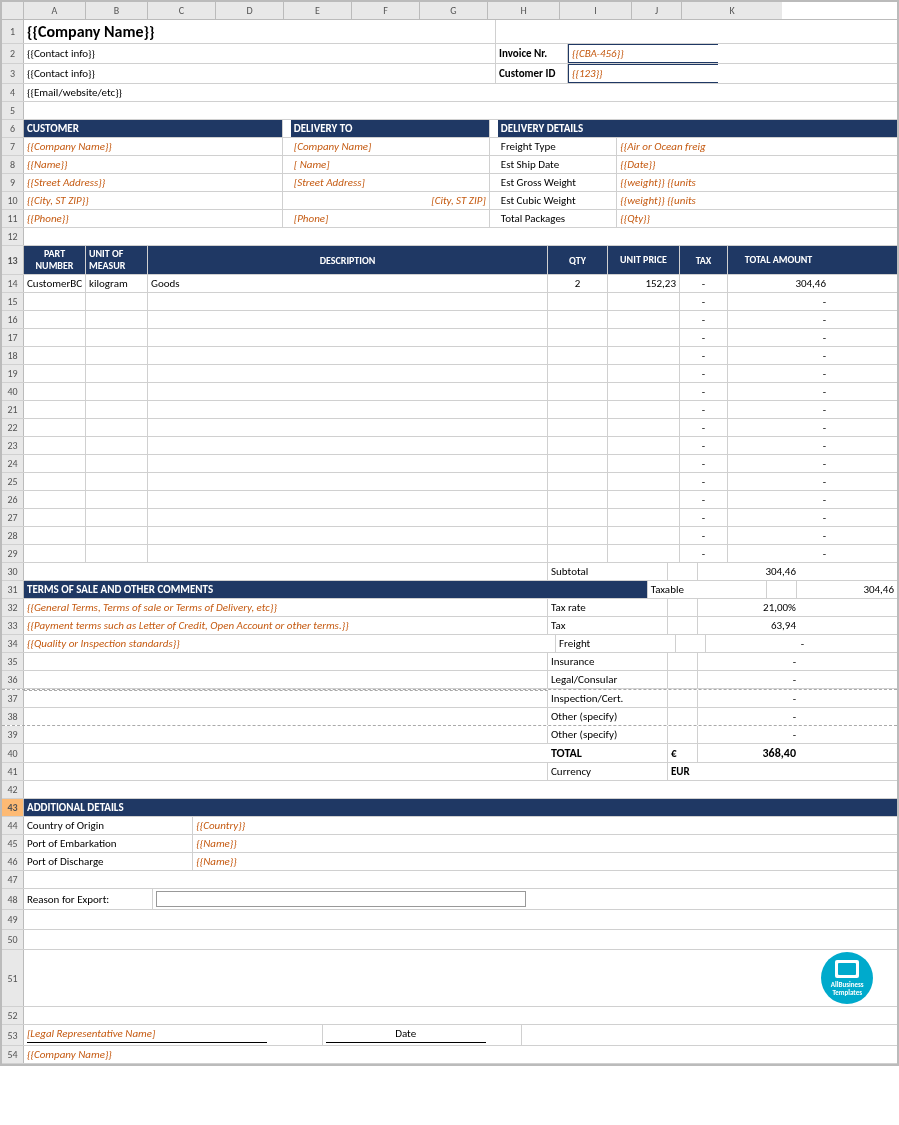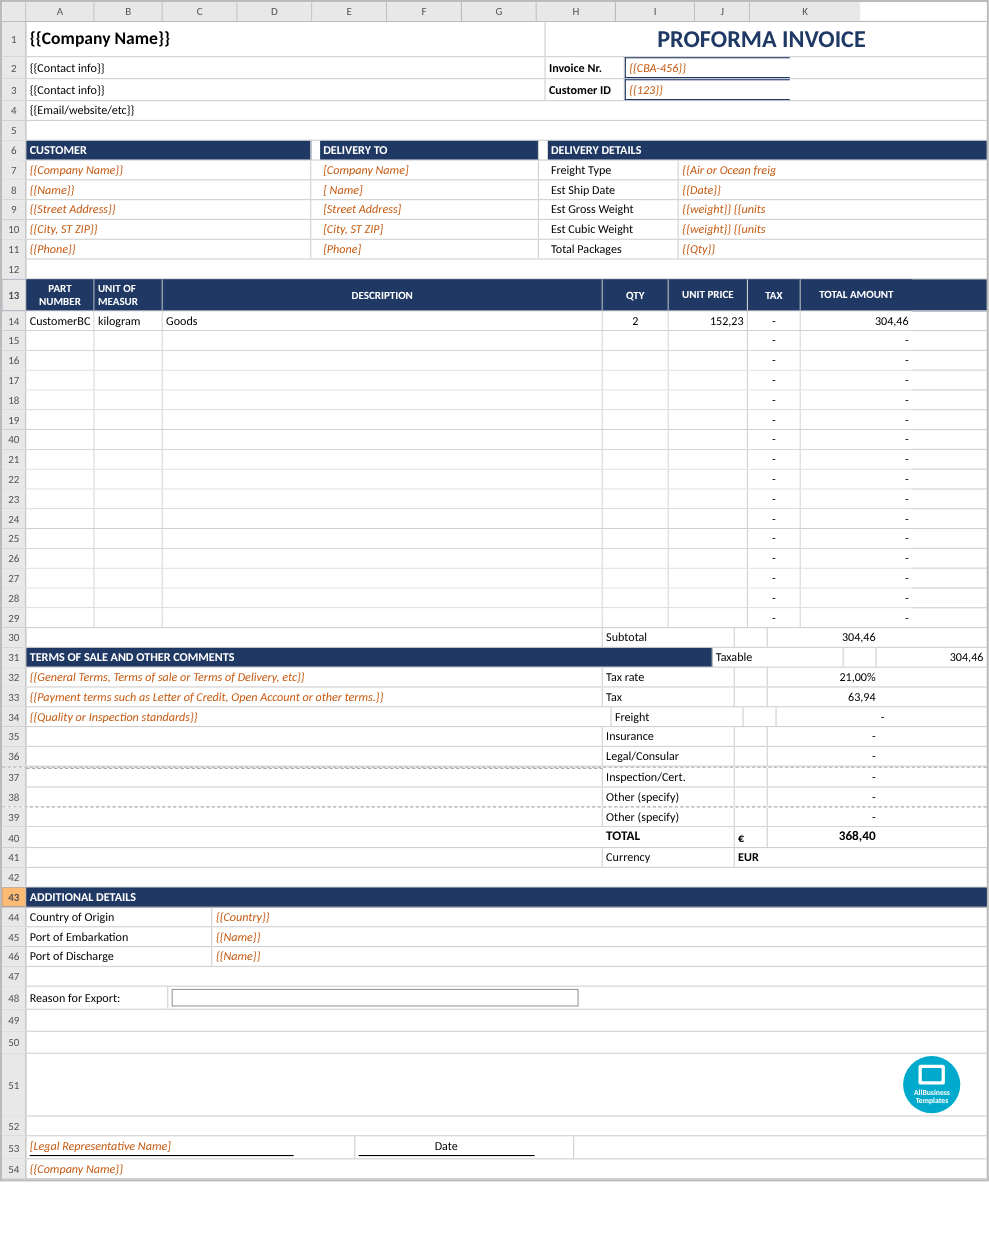--- a/index.html
+++ b/index.html
@@ -183,23 +183,20 @@
     <div class="col-header-cell col-i">I</div>
     <div class="col-header-cell col-j">J</div>
     <div class="col-header-cell col-k" style="border-right:none;">K</div>
   </div>
 
   <div class="grid-row">
     <div class="rn">1</div>
     <div class="cell span-abcdefg company-big">
       <span>{{Company Name}}</span>
     </div>
-    <div class="cell" style="width:294px;border-right:none;justify-content:flex-end;">
-      <span class="proforma-title" style="font-size:22px;font-weight:bold;color:#1f3864;">PROFORMA INVOICE</span>
-    </div>
   </div>
 
   <div class="grid-row">
     <div class="rn">2</div>
     <div class="cell span-abcdefg">
       <span>{{Contact info}}</span>
     </div>
     <div class="cell col-h label-bold" style="border-right:1px solid #d0d0d0;">
       <span>Invoice Nr.</span>
     </div>
@@ -308,21 +305,21 @@
       <span style="color:#c55a11;font-style:italic;">{{weight}} {{units</span>
     </div>
   </div>
 
   <div class="grid-row">
     <div class="rn">10</div>
     <div class="cell" style="width:260px;">
       <span style="color:#c55a11;font-style:italic;">{{City, ST ZIP}}</span>
     </div>
     <div class="cell" style="width:8px;border:none;"></div>
-    <div class="cell" style="width:200px;">
+    <div class="cell" style="width:200px;justify-content:flex-end;">
       <span style="color:#c55a11;font-style:italic;">[City, ST ZIP]</span>
     </div>
     <div class="cell" style="width:8px;border:none;"></div>
     <div class="cell" style="width:120px;">
       <span>Est Cubic Weight</span>
     </div>
     <div class="cell" style="width:281px;border-right:none;">
       <span style="color:#c55a11;font-style:italic;">{{weight}} {{units</span>
     </div>
   </div>

